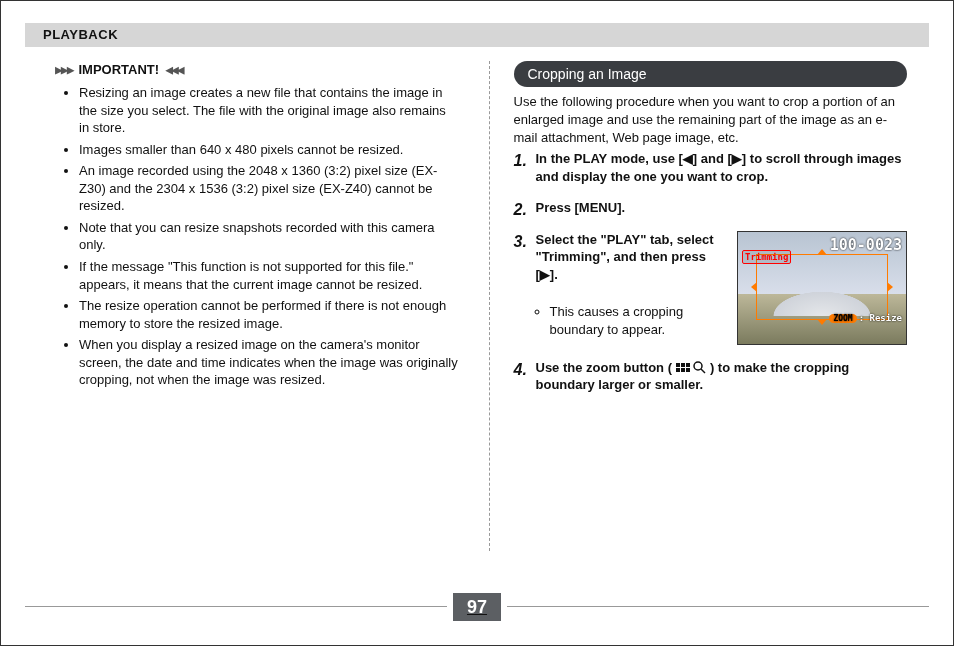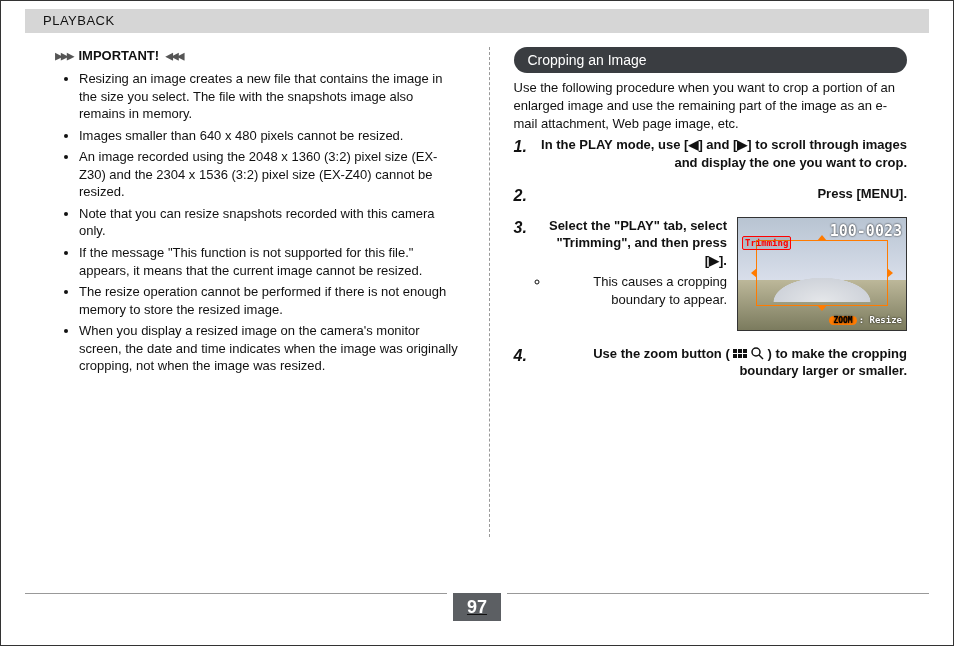--- a/index.html
+++ b/index.html
@@ -21,23 +21,23 @@
   }
   .page {
     position: relative;
     width: 100%;
     height: 100%;
     border: 1px solid #333;
     box-sizing: border-box;
   }
   .section-header {
     background: #d6d6d6;
-    margin: 8px 24px 14px 24px;
+    margin: 22px 24px 14px 24px;
     padding: 3px 18px;
-    font-weight: normal;
+    font-weight: bold;
     font-size: 13px;
     letter-spacing: 0.5px;
   }
   .columns {
     display: flex;
     padding: 0 46px 0 64px;
     gap: 30px;
     height: 490px;
   }
   .col { flex: 1 1 50%; }
@@ -76,21 +76,20 @@
     padding: 4px 14px;
     border-radius: 14px;
     margin-bottom: 6px;
     display: block;
   }
   .lead { margin: 4px 0 4px 0; }
   ol.steps {
     margin: 0;
     padding-left: 22px;
     counter-reset: step;
-    text-align: right;
   }
   ol.steps > li {
     list-style: none;
     counter-increment: step;
     position: relative;
     margin-bottom: 14px;
     font-weight: bold;
     font-size: 13px;
   }
   ol.steps > li::before {
@@ -98,21 +97,21 @@
     position: absolute;
     left: -22px;
     top: 0;
     font-weight: bold;
     font-style: italic;
     font-size: 16px;
   }
   ol.steps ul {
     font-weight: normal;
     padding-left: 14px;
-    margin-top: 4px;
+    margin-top: 20px;
   }
   .step3-wrap { display:flex; gap:10px; align-items:flex-start; }
   .step3-text { flex:1; }
   .screenshot {
     width: 168px;
     height: 112px;
     border: 1px solid #333;
     position: relative;
     overflow: hidden;
     flex-shrink: 0;
@@ -132,30 +131,30 @@
   .trim-label {
     position:absolute; top:18px; left:4px;
     color:#ff0000; font-size:9px; padding:0 2px;
     border:1px solid #ff0000; border-radius:2px; background:rgba(0,0,0,0.1);
   }
   .file-label {
     position:absolute; top:3px; right:4px;
     color:#fff; font-size:15px; text-shadow:0 0 2px #000;
   }
   .zoom-label {
-    position:absolute; bottom:3px; right:4px;
+    position:absolute; bottom:19px; right:4px;
     color:#fff; font-size:9px; text-shadow:0 0 2px #000;
   }
   .zoom-tag {
     background:#ff7b00; color:#000; border-radius:6px;
     padding:0 4px; margin-right:2px; font-size:8px;
   }
   .footer {
     position:absolute; bottom:24px; left:24px; right:24px;
-    display:flex; align-items:flex-start;text-decoration:underline;
+    display:flex; align-items:center;text-decoration:underline;
   }
   .footer-line { flex:1; border-top:1px solid #999; }
   .page-number {
     background: var(--accent);
     color:#fff;
     font-weight:bold;
     font-size:18px;
     padding:2px 14px;
     margin:0 6px;
   }
@@ -170,21 +169,21 @@
 
   <div class="columns">
 
     <div class="col left">
       <div class="important-bar">
         <span class="marker-left">▶▶▶</span>
         <span>IMPORTANT!</span>
         <span class="marker-right">◀◀◀</span>
       </div>
       <ul class="bullets">
-        <li>Resizing an image creates a new file that contains the image in the size you select. The file with the snapshots image also remains in memory.</li>
+        <li>Resizing an image creates a new file that contains the image in the size you select. The file with the original image also remains in store.</li>
         <li>Images smaller than 640 x 480 pixels cannot be resized.</li>
         <li>An image recorded using the 2048 x 1360 (3:2) pixel size (EX-Z30) and the 2304 x 1536 (3:2) pixel size (EX-Z40) cannot be resized.</li>
         <li>Note that you can resize snapshots recorded with this camera only.</li>
         <li>If the message "This function is not supported for this file." appears, it means that the current image cannot be resized.</li>
         <li>The resize operation cannot be performed if there is not enough memory to store the resized image.</li>
         <li>When you display a resized image on the camera's monitor screen, the date and time indicates when the image was originally cropping, not when the image was resized.</li>
       </ul>
     </div>
 
     <div class="col right">

